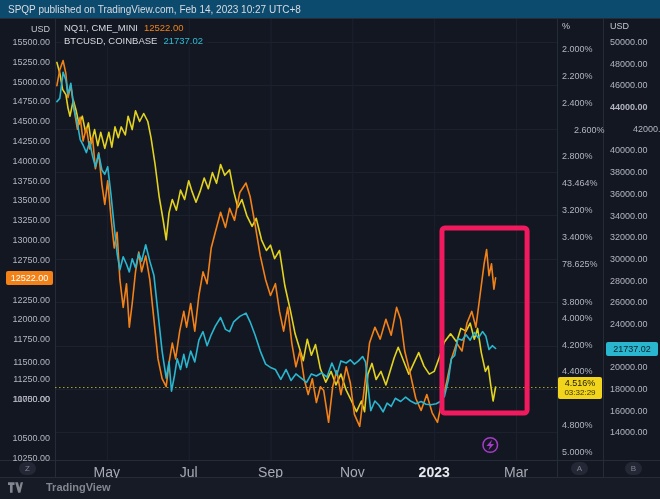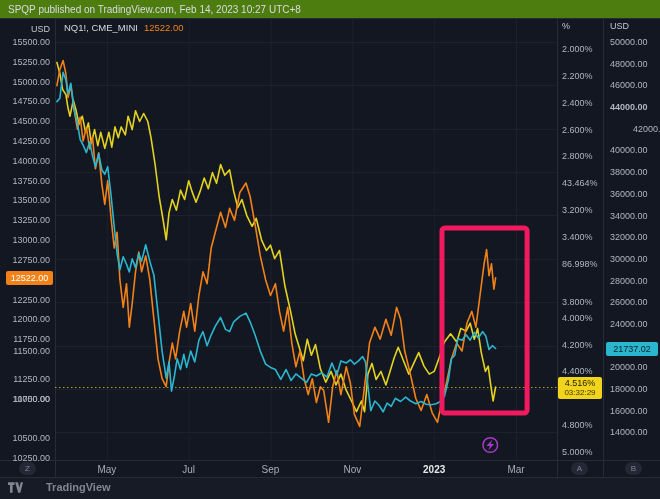--- a/index.html
+++ b/index.html
@@ -1,26 +1,26 @@
 <!DOCTYPE html>
 <html><head>
 <meta charset="utf-8">
 <style>
   html,body{margin:0;padding:0;background:#131722;}
   .page{position:relative;width:660px;height:499px;background:#131722;overflow:hidden;
         font-family:"Liberation Sans",sans-serif;-webkit-font-smoothing:antialiased;}
-  .topbar{position:absolute;left:0;top:0;width:660px;height:19px;background:#4d7c0f;
+  .topbar{position:absolute;left:0;top:0;width:660px;height:19px;background:#0c4a6e;
           color:#d9dbe0;font-size:10px;line-height:19px;padding-left:8px;box-sizing:border-box;}
   .bottomstrip{position:absolute;left:0;top:478px;width:660px;height:21px;background:#171b26;}
   .hitlayer{position:absolute;background:transparent;}
   svg.chart{position:absolute;left:0;top:0;pointer-events:none;}
   .labels{position:absolute;left:0;top:0;width:660px;height:499px;pointer-events:none;}
   .axis-label{position:absolute;color:#b2b5be;font-size:9px;line-height:10px;white-space:nowrap;}
   .axis-header{position:absolute;color:#c4c7ce;font-size:9px;line-height:10px;}
-  .time-label{position:absolute;top:464px;font-size:10px;color:#a8abb4;transform:translateX(-50%);white-space:nowrap;text-align:center;}
+  .time-label{position:absolute;top:464px;font-size:14px;color:#a8abb4;transform:translateX(-50%);white-space:nowrap;text-align:center;}
   .time-label.bold{color:#e6e8ec;font-weight:700;}
   .legend{position:absolute;left:61px;top:21px;z-index:3;}
   .legend-row{font-size:9.5px;line-height:13px;color:#d7d9de;background:rgba(19,23,34,.55);
               width:max-content;padding:0 5px 0 3px;}
   .legend-value{margin-left:6px;font-weight:400;}
   .badge{position:absolute;font-size:9px;line-height:14px;text-align:center;border-radius:2px;z-index:3;}
   .badge-left{left:6px;width:47px;background:#f28218;color:#fff;}
   .badge-yield{left:558px;width:44px;background:#f2d41c;color:#1b1b07;line-height:10px;padding:1px 0;}
   .badge-yield .countdown{font-size:8px;color:#3a3508;}
   .badge-btc{left:606px;width:52px;background:#29b6ce;color:#06212b;}
@@ -88,35 +88,35 @@
       <div class="axis-label" style="right: 610px; top: 136.039px;">14250.00</div>
       <div class="axis-label" style="right: 610px; top: 155.846px;">14000.00</div>
       <div class="axis-label" style="right: 610px; top: 175.654px;">13750.00</div>
       <div class="axis-label" style="right: 610px; top: 195.462px;">13500.00</div>
       <div class="axis-label" style="right: 610px; top: 215.27px;">13250.00</div>
       <div class="axis-label" style="right: 610px; top: 235.077px;">13000.00</div>
       <div class="axis-label" style="right: 610px; top: 254.885px;">12750.00</div>
       <div class="axis-label" style="right: 610px; top: 294.501px;">12250.00</div>
       <div class="axis-label" style="right: 610px; top: 314.308px;">12000.00</div>
       <div class="axis-label" style="right: 610px; top: 334.116px;">11750.00</div>
-      <div class="axis-label" style="right: 610px; top: 346px;">11500.00</div>
+      <div class="axis-label" style="right: 610px; top: 357px;">11500.00</div>
       <div class="axis-label" style="right: 610px; top: 373.732px;">11250.00</div>
       <div class="axis-label" style="right: 610px; top: 393.539px;">11000.00</div>
       <div class="axis-label" style="right: 610px; top: 394px;">10750.00</div>
       <div class="axis-label" style="right: 610px; top: 433.155px;">10500.00</div>
       <div class="axis-label" style="right: 610px; top: 452.963px;">10250.00</div>
       <div class="axis-label" style="left: 562px; top: 44px;">2.000%</div>
       <div class="axis-label" style="left: 562px; top: 70.87px; text-align: right;">2.200%</div>
       <div class="axis-label" style="left: 562px; top: 97.74px;">2.400%</div>
-      <div class="axis-label" style="left: 562px; top: 124.61px;">2.600%</div>
+      <div class="axis-label" style="left: 574px; top: 124.61px;">2.600%</div>
       <div class="axis-label" style="left: 562px; top: 151.48px;">2.800%</div>
       <div class="axis-label" style="left: 562px; top: 178.35px;">43.464%</div>
       <div class="axis-label" style="left: 562px; top: 205.22px;">3.200%</div>
       <div class="axis-label" style="left: 562px; top: 232.09px;">3.400%</div>
-      <div class="axis-label" style="left: 562px; top: 258.96px;">86.998%</div>
+      <div class="axis-label" style="left: 562px; top: 258.96px;">78.625%</div>
       <div class="axis-label" style="left: 562px; top: 297px;">3.800%</div>
       <div class="axis-label" style="left: 562px; top: 312.7px;">4.000%</div>
       <div class="axis-label" style="left: 562px; top: 339.57px;">4.200%</div>
       <div class="axis-label" style="left: 562px; top: 366.44px;">4.400%</div>
       <div class="axis-label" style="left: 562px; top: 420.18px;">4.800%</div>
       <div class="axis-label" style="left: 562px; top: 447.05px;">5.000%</div>
       <div class="axis-label" style="left: 610px; top: 37px;">50000.00</div>
       <div class="axis-label" style="left: 610px; top: 58.6908px;">48000.00</div>
       <div class="axis-label" style="left: 610px; top: 80.3816px;">46000.00</div>
       <div class="axis-label" style="left: 610px; top: 102.072px; font-weight: bold;">44000.00</div>
@@ -137,20 +137,21 @@
       <div class="time-label" style="left: 106.84px;">May</div>
       <div class="time-label" style="left: 188.68px;">Jul</div>
       <div class="time-label" style="left: 270.52px;">Sep</div>
       <div class="time-label" style="left: 352.36px;">Nov</div>
       <div class="time-label bold" style="left: 434.2px;">2023</div>
       <div class="time-label" style="left: 516.04px;">Mar</div>
     </div>
 
   <div class="legend" id="legend">
       <div class="legend-row"><span>NQ1!, CME_MINI</span><span class="legend-value" style="color: rgb(242, 130, 24);">12522.00</span></div>
+      <div class="legend-row"><span>BTCUSD, COINBASE</span><span class="legend-value" style="color: rgb(47, 187, 212);">21737.02</span></div>
     </div>
 
   <div class="badge badge-left" id="badge-nq" style="top: 270.95px;">12522.00</div>
   <div class="badge badge-yield" id="badge-yield" style="top: 376.525px;">
     <div>4.516%</div>
     <div class="countdown">03:32:29</div>
   </div>
   <div class="badge badge-btc" id="badge-btc" style="top: 341.523px;">21737.02</div>
 
   <div class="axis-btn" style="left:19px;">Z</div>

